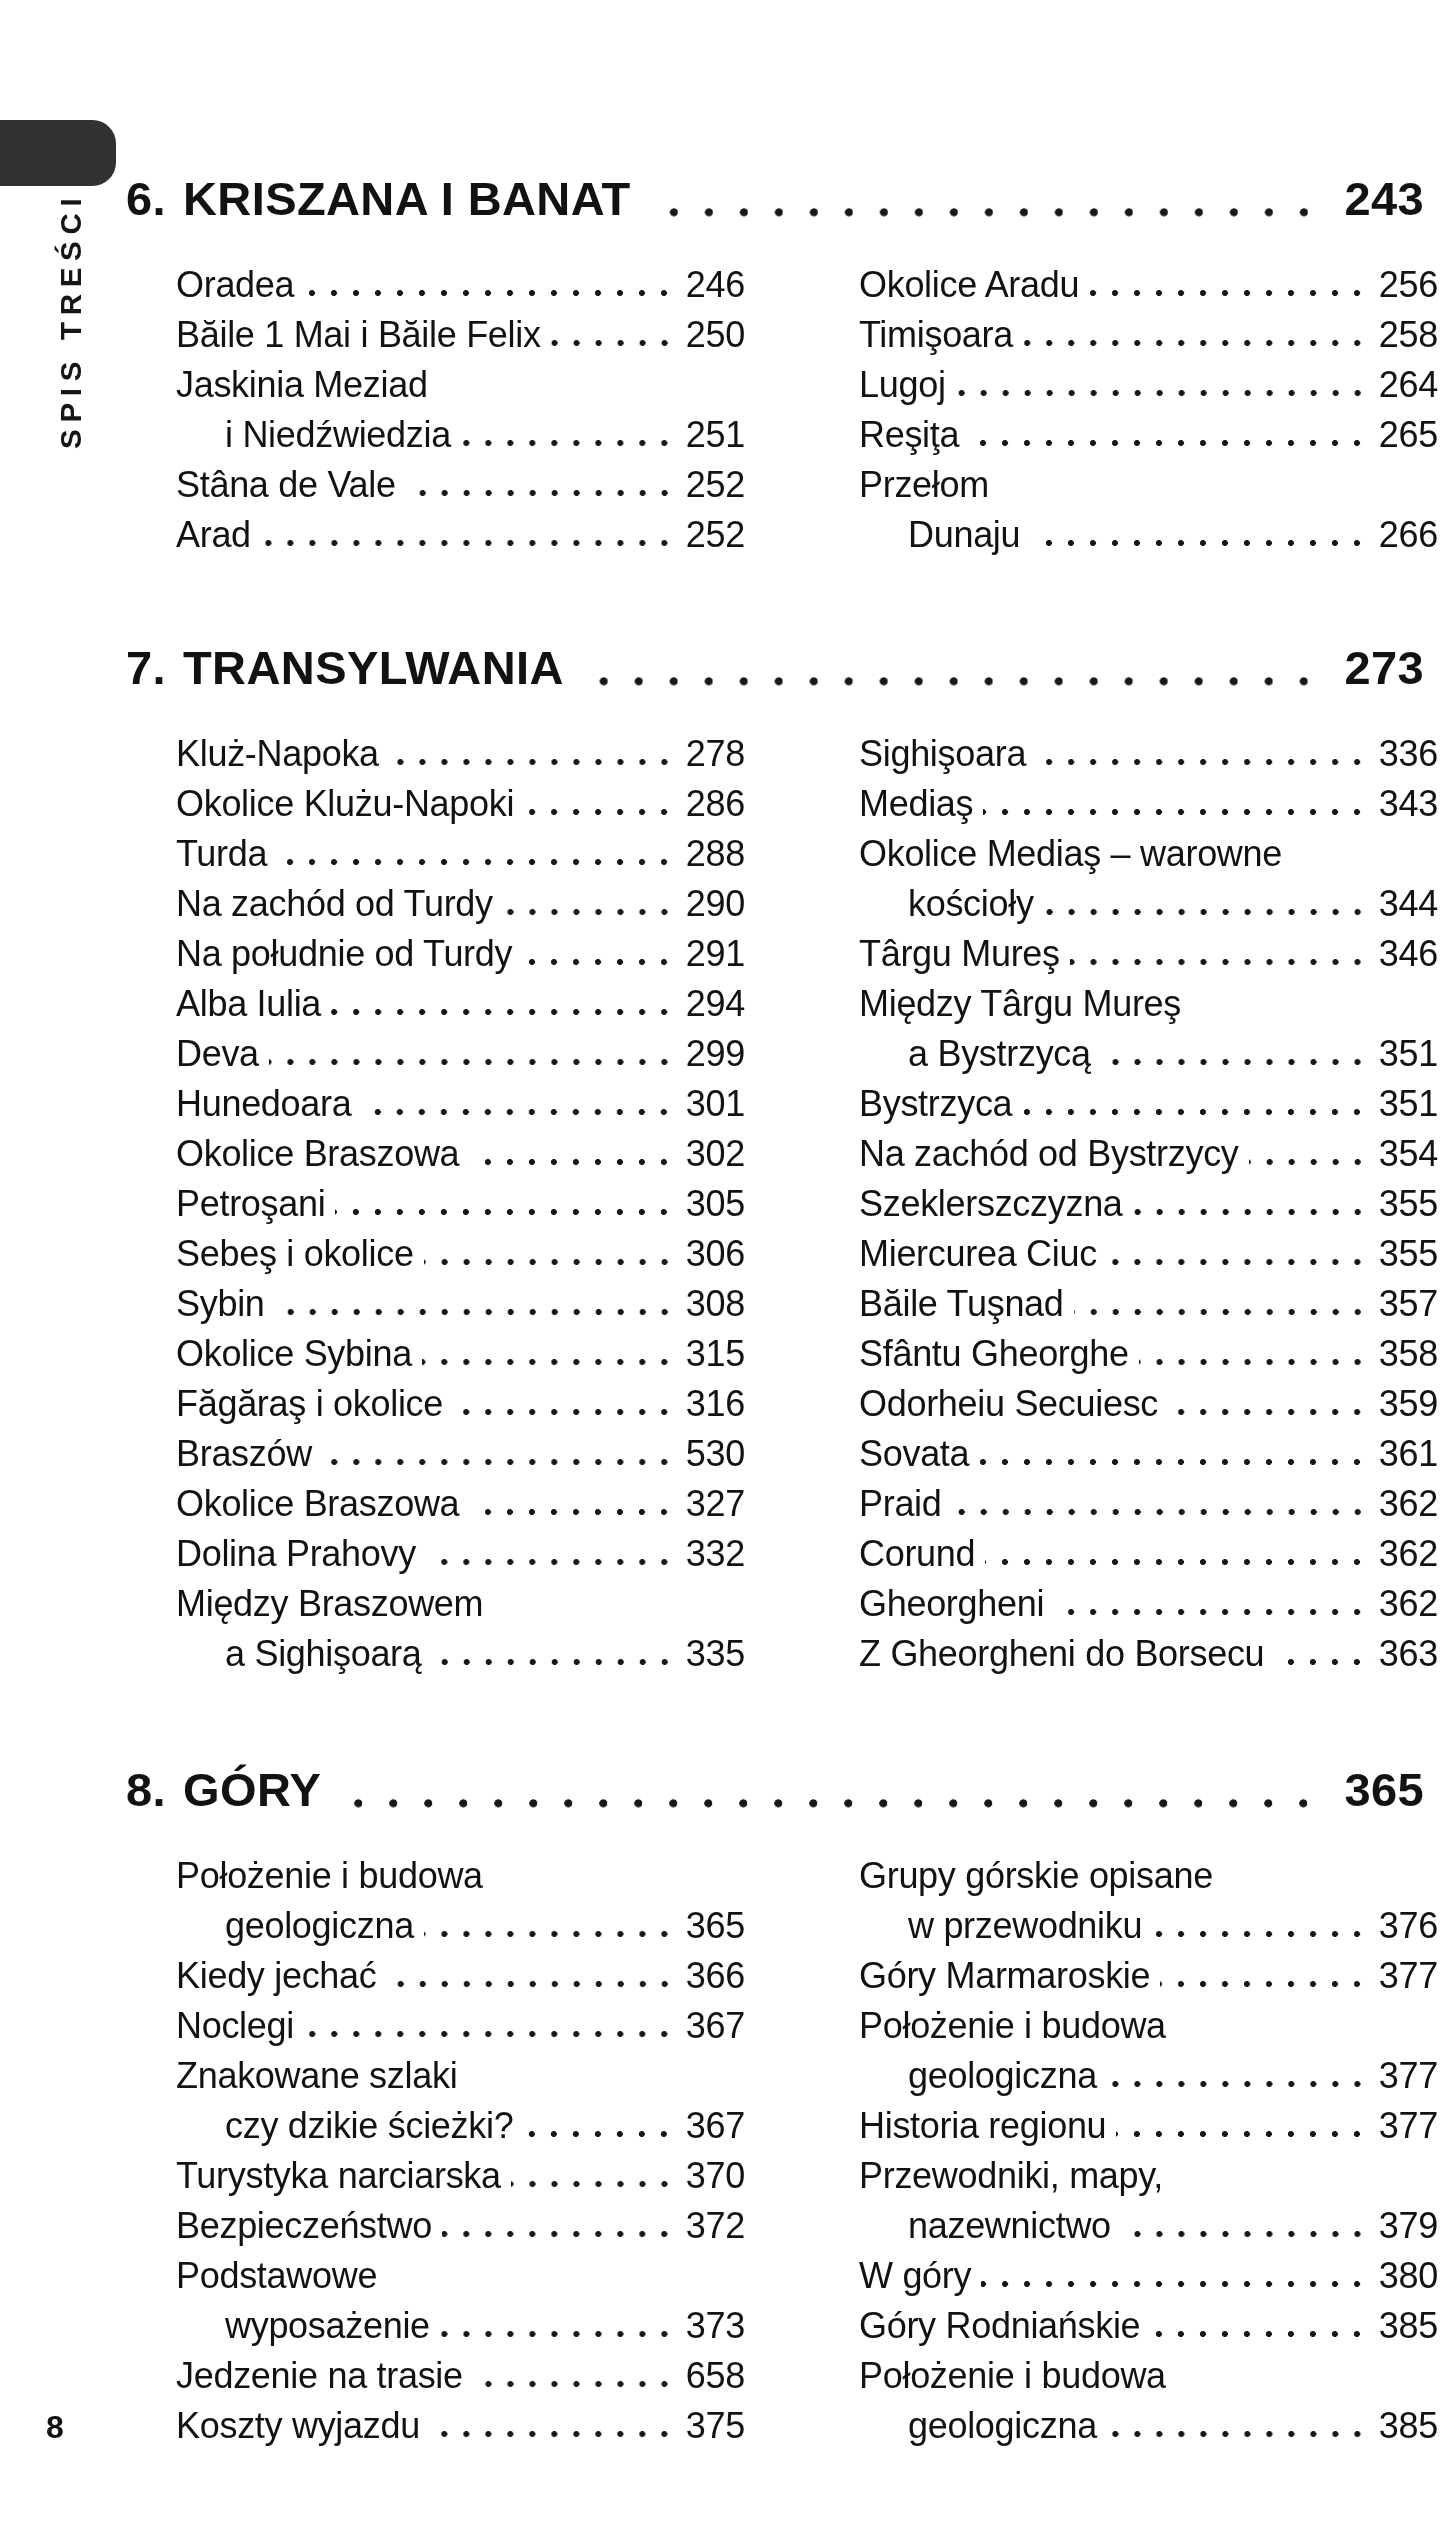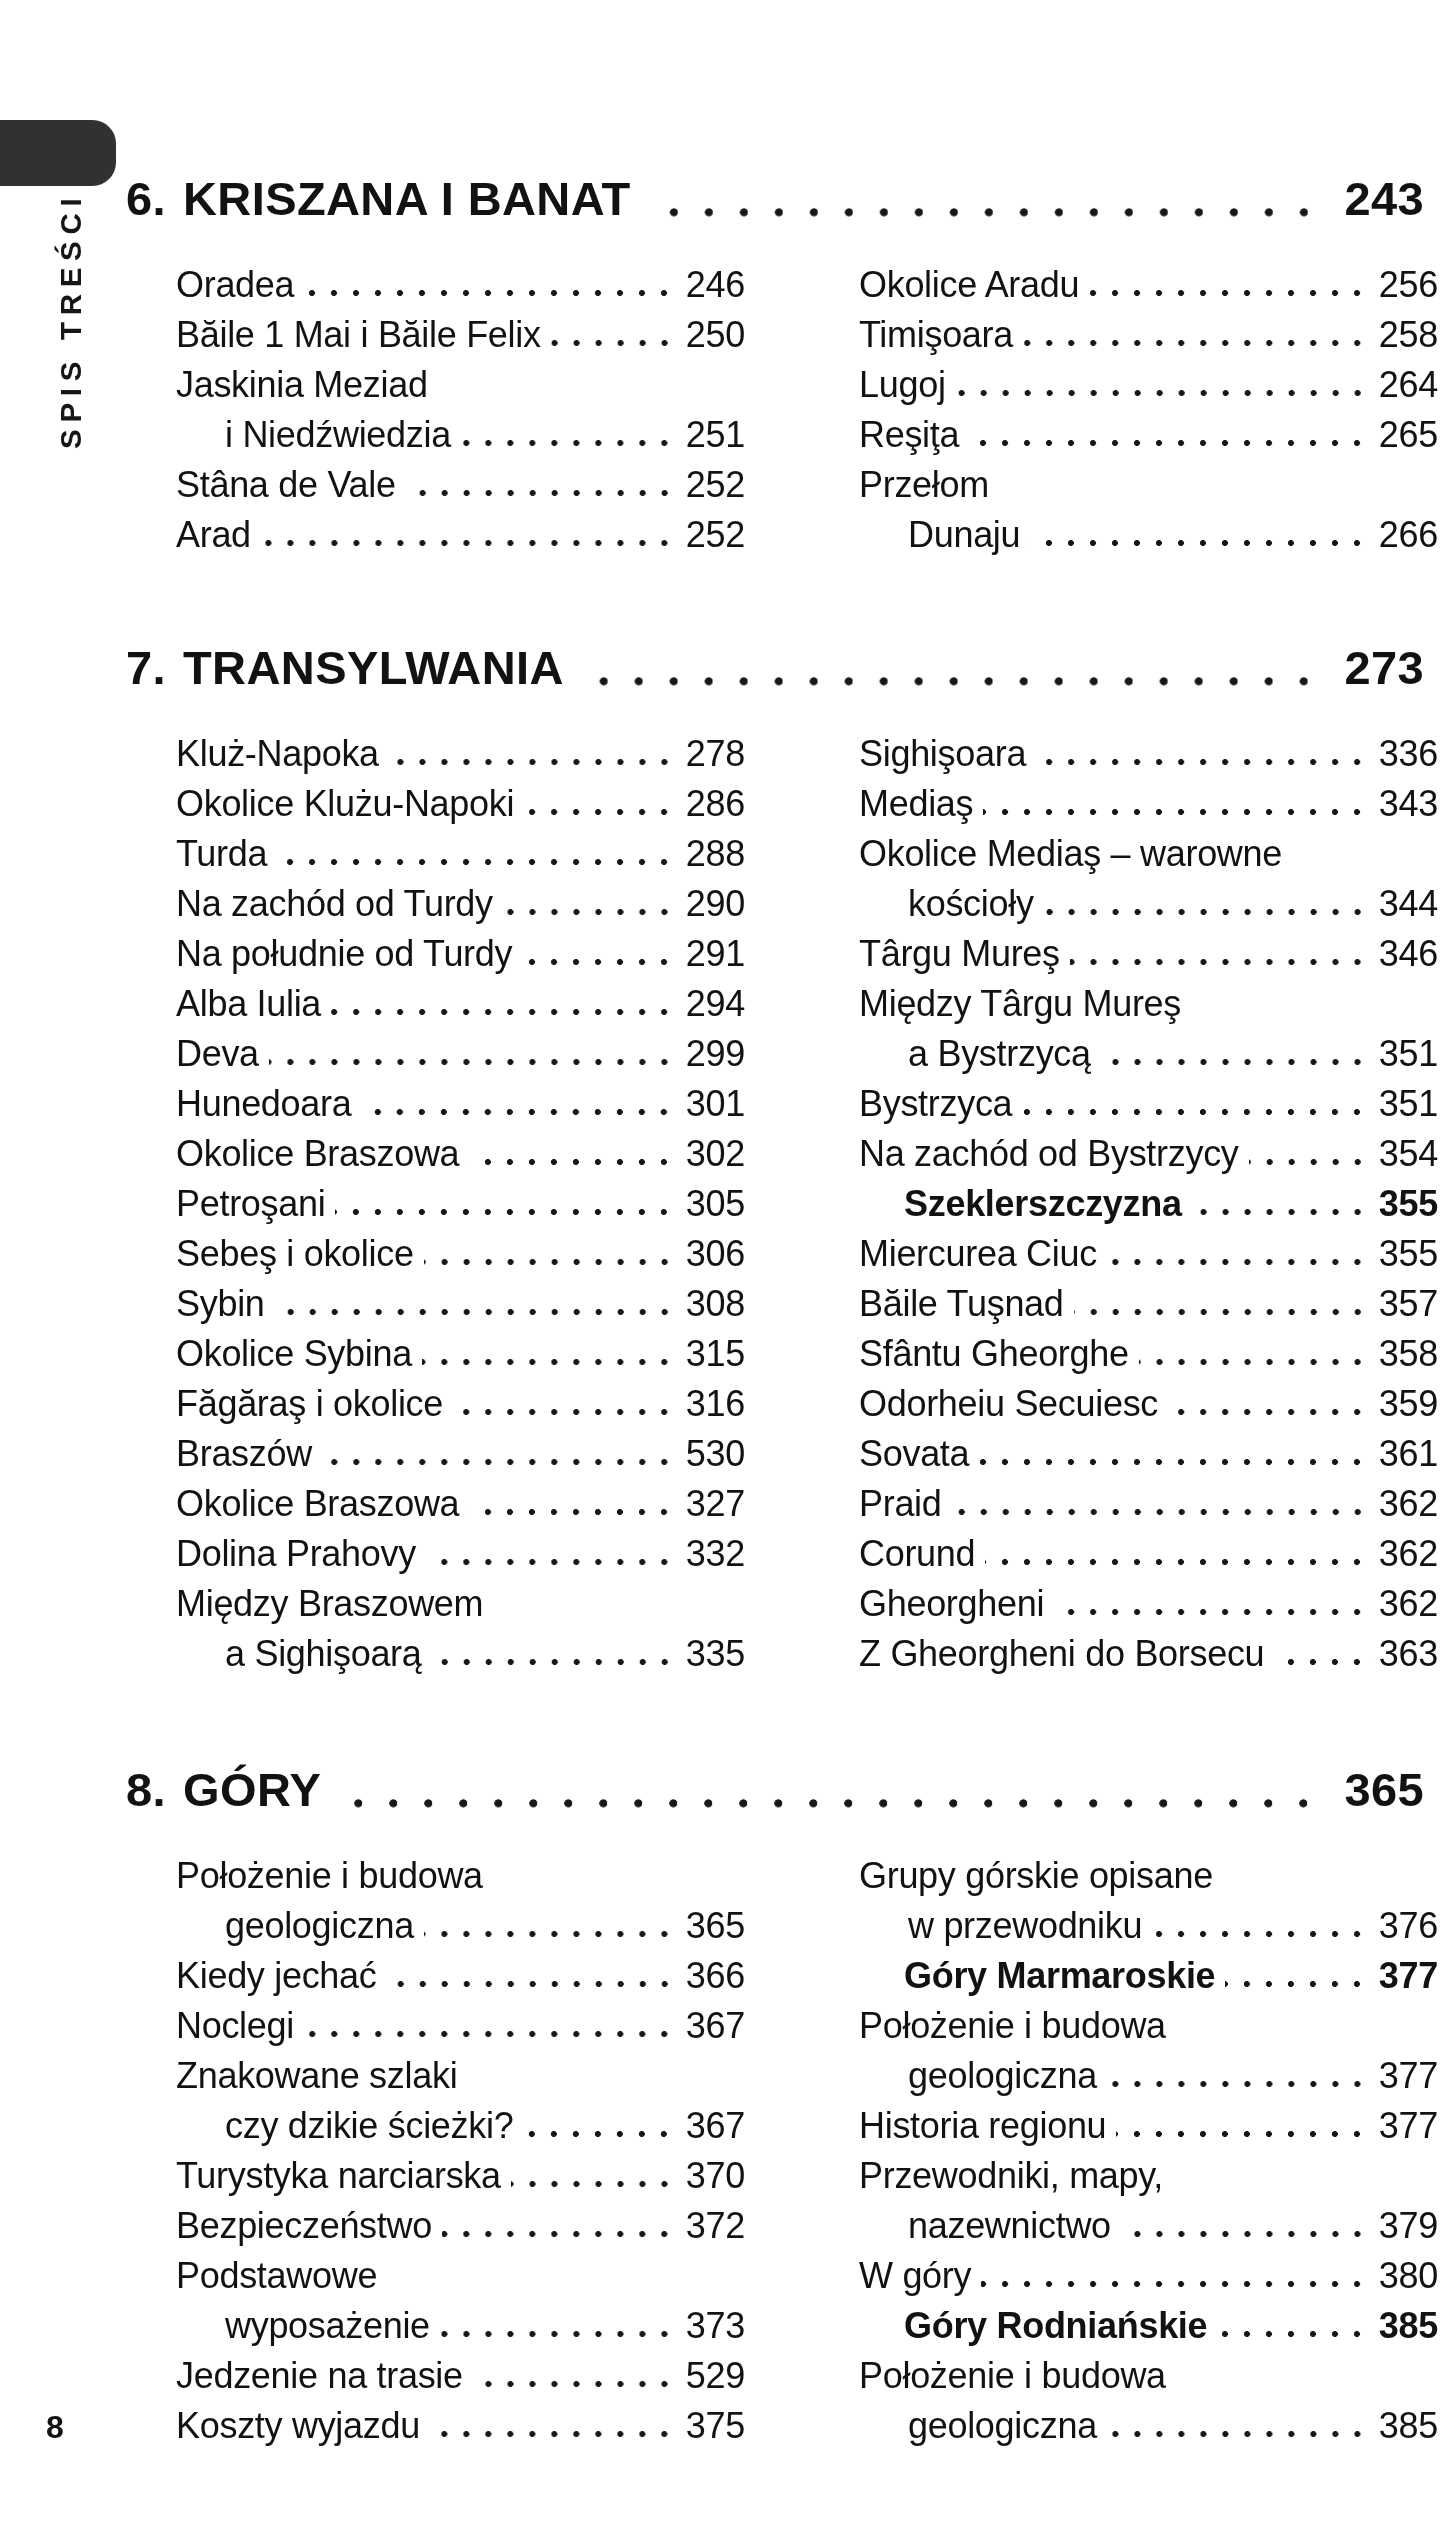--- a/index.html
+++ b/index.html
@@ -87,21 +87,21 @@
   .entry {
     display: flex;
     align-items: baseline;
     line-height: 50px;
     height: 50px;
     font-size: 36px;
     letter-spacing: -0.3px;
     white-space: nowrap;
   }
   .entry.indent .entry-text { padding-left: 49px; }
-  .entry.bold { font-weight: bold; margin-left: 45px; }
+  .entry.bold { font-weight: normal; }
   .entry-leader {
     flex: 1;
     align-self: flex-end;
     height: 10px;
     margin: 0 2.5px 11.8px 10px;
     background-image: radial-gradient(circle at 2.9px 5px, #161616 2.7px, transparent 3.2px);
     background-size: 22px 10px;
     background-repeat: repeat-x;
     background-position: right 0 bottom 0;
   }
@@ -446,21 +446,21 @@
 
   </div>
           <div class="entry indent">
     <span class="entry-text">wyposażenie</span>
     <span class="entry-leader"></span>
     <span class="entry-page">373</span>
   </div>
           <div class="entry">
     <span class="entry-text">Jedzenie na trasie</span>
     <span class="entry-leader"></span>
-    <span class="entry-page">529</span>
+    <span class="entry-page">658</span>
   </div>
           <div class="entry">
     <span class="entry-text">Koszty wyjazdu</span>
     <span class="entry-leader"></span>
     <span class="entry-page">375</span>
   </div>
         </div>
       <div class="col">
           <div class="entry no-page">
     <span class="entry-text">Grupy górskie opisane</span>

